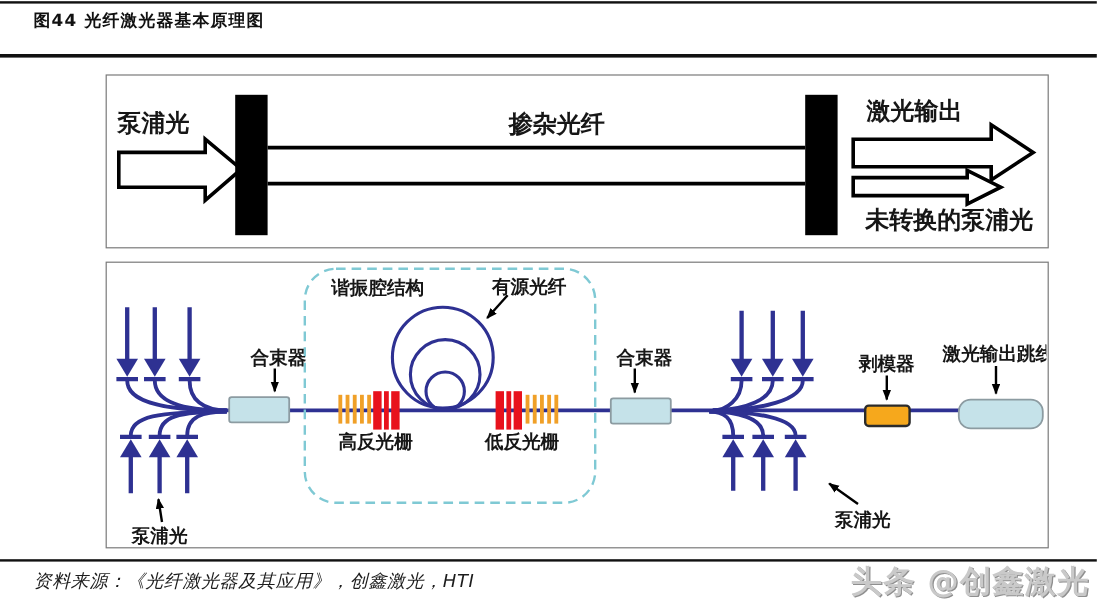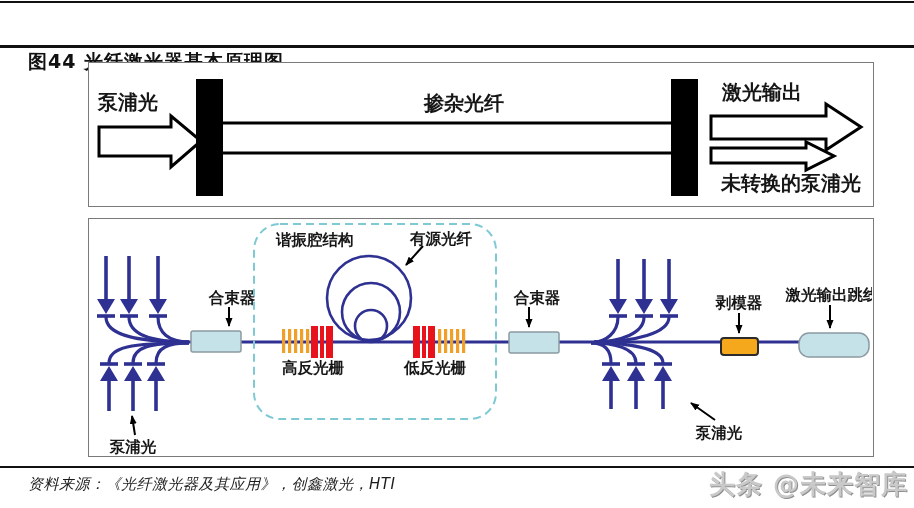--- a/index.html
+++ b/index.html
@@ -14,21 +14,21 @@
     --panel-border:#7A7A7A;
   }
   html,body{margin:0;padding:0;}
   body{
     width:914px;height:508px;position:relative;background:#ffffff;
     font-family:"DejaVu Sans","Liberation Sans",sans-serif;
     overflow:hidden;
   }
   .abs{position:absolute;}
   .top-rule{left:0;top:1px;width:914px;height:2px;background:var(--ink);}
-  .page-title{left:28px;top:9px;font-size:19px;font-weight:bold;color:var(--ink);letter-spacing:1px;margin-top:40px;}
+  .page-title{left:28px;top:9px;font-size:14px;font-weight:bold;color:var(--ink);letter-spacing:1px;}
   .title-rule{left:0;top:45px;width:914px;height:3px;background:var(--ink);}
   .panel{background:#fff;border:1.5px solid var(--panel-border);box-sizing:border-box;}
   .panel-top{left:88px;top:62px;width:786px;height:145px;}
   .panel-bottom{left:88px;top:218px;width:786px;height:239px;}
   .panel svg{display:block;}
   .footer-rule{left:0;top:466px;width:914px;height:2px;background:var(--ink);}
   .source-line{left:28px;top:475px;font-size:15px;color:#1c1c1c;letter-spacing:0.5px;font-style:italic;}
   .watermark{
     right:6px;top:467px;font-size:26px;font-weight:bold;color:#c9c9c9;
     text-shadow:1px 1px 0 #8f8f8f,-1px -1px 0 #ffffff;letter-spacing:1px;
@@ -197,13 +197,13 @@
     <text class="lbl" x="448" y="84" text-anchor="middle">合束器</text>
     <text class="lbl" x="650" y="89" text-anchor="middle">剥模器</text>
     <text class="lbl" x="743" y="81" text-anchor="middle">激光输出跳线</text>
     <text class="lbl" x="44" y="233" text-anchor="middle">泵浦光</text>
     <text class="lbl" x="630" y="219" text-anchor="middle">泵浦光</text>
   </svg>
 </div>
 
 <div class="abs footer-rule"></div>
 <div class="abs source-line">资料来源：《光纤激光器及其应用》，创鑫激光，HTI</div>
-<div class="abs watermark">头条 @未来智库</div>
+<div class="abs watermark">头条 @创鑫激光</div>
 
 </body></html>

